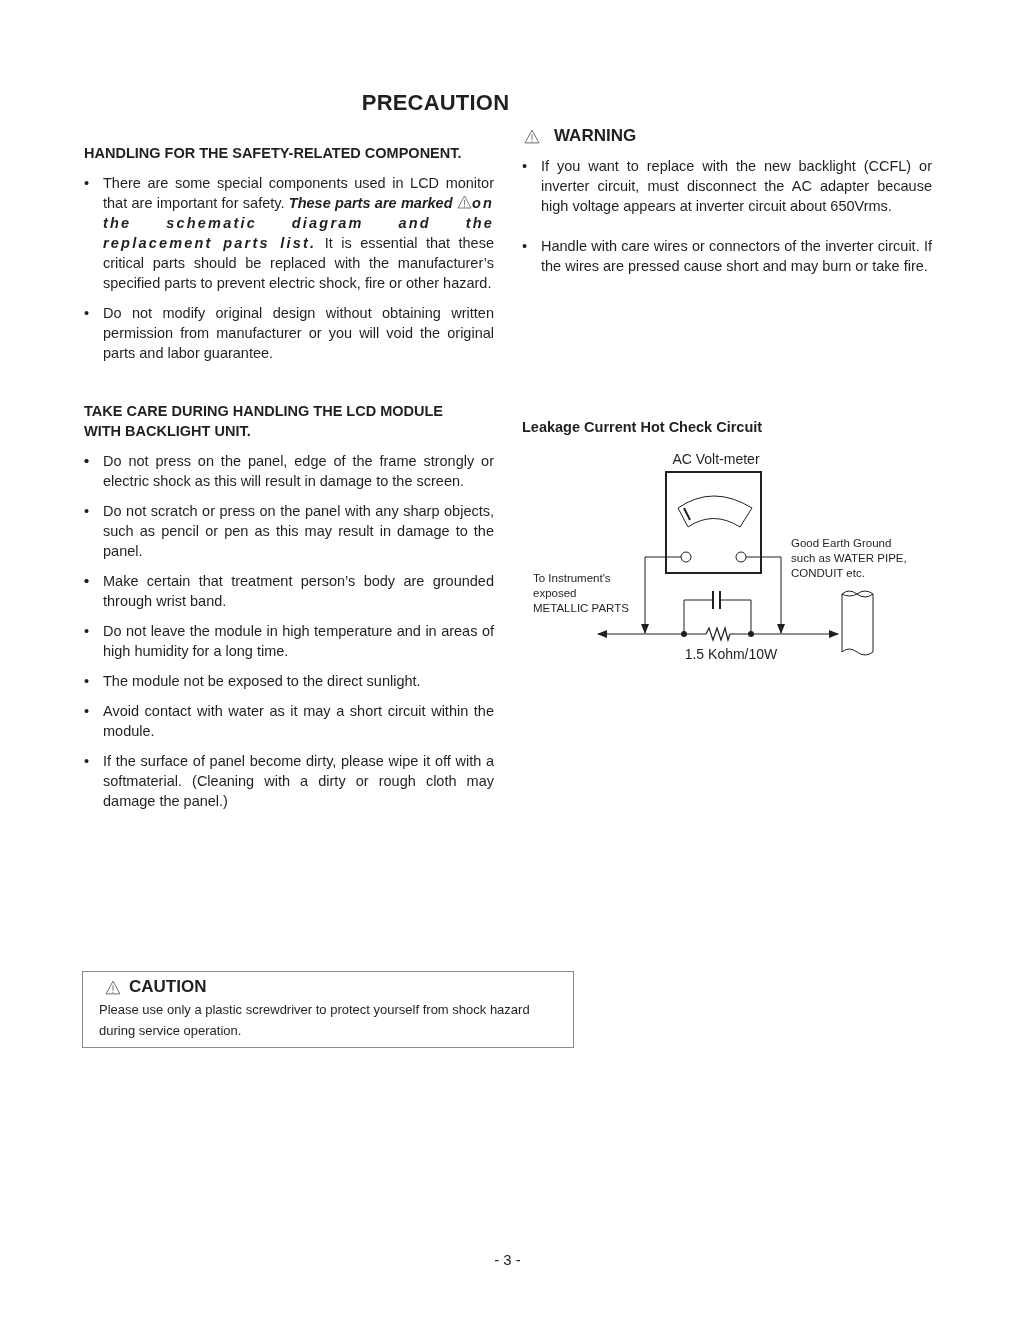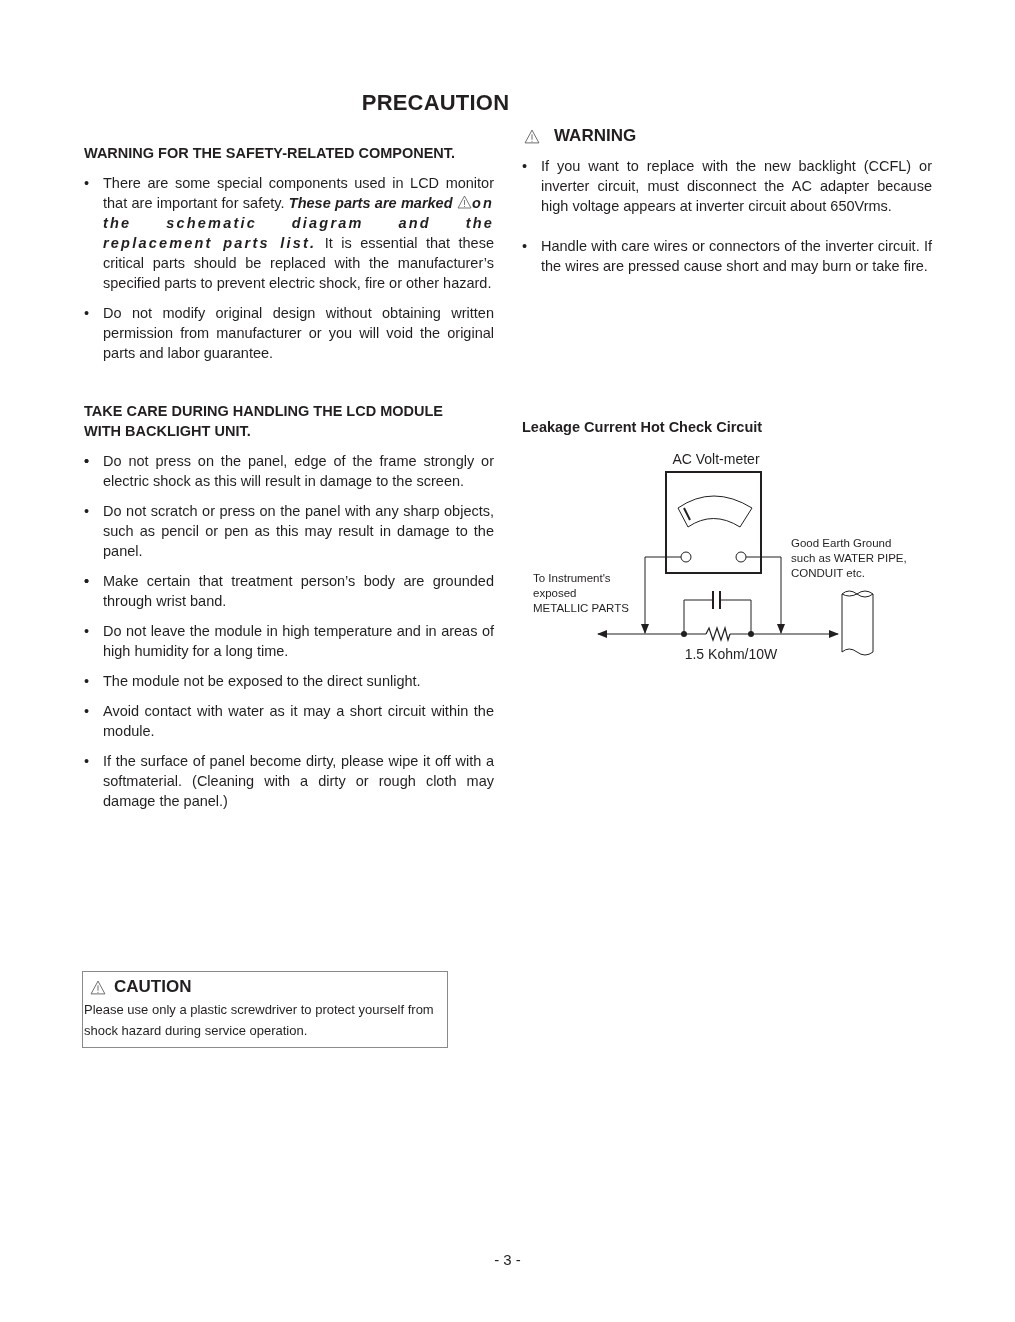--- a/index.html
+++ b/index.html
@@ -12,35 +12,35 @@
   .col-right { left: 522px; top: 126px; width: 410px; }
   .h2 { font-size: 14.5px; font-weight: bold; line-height: 20px; margin: 0; }
   .body { font-size: 14.5px; line-height: 20px; text-align: justify; }
   ul.bullets { list-style: none; margin: 0; padding: 0; }
   ul.bullets li { position: relative; padding-left: 19px; font-size: 14.5px; line-height: 20px;
                   text-align: justify; margin-bottom: 10px; }
   ul.bullets li .dot { position: absolute; left: 0; top: 0; }
   .bi { font-weight: bold; font-style: italic; }
   .tri { display: inline-block; width: 15px; height: 14px; vertical-align: -1px; }
   .warn-head { font-size: 17px; font-weight: bold; display: flex; align-items: center; gap: 14px; margin-left: 2px; }
-  .caution-box { position: absolute; left: 82px; top: 971px; width: 366px; height: 77px;
-                 border: 1px solid #8a8a8a; box-sizing: border-box; padding: 3px 1px; }
+  .caution-box { position: absolute; left: 82px; top: 971px; width: 492px; height: 77px;
+                 border: 1px solid #8a8a8a; box-sizing: border-box; padding: 3px 16px; }
   .caution-head { font-size: 17px; font-weight: bold; display: flex; align-items: center; gap: 8px; margin-left: 6px; line-height: 24px; }
   .caution-text { font-size: 13px; line-height: 21px; }
   .page-num { position: absolute; top: 1251px; left: 0; width: 1015px; text-align: center; font-size: 15px; }
   .diagram { position: absolute; left: 522px; top: 440px; width: 420px; height: 230px; }
   .diagram svg text { font-family: "Liberation Sans", sans-serif; fill: #231f20; }
 </style>
 </head>
 <body>
 
 <div class="title">PRECAUTION</div>
 
 <div class="col col-left">
-  <p class="h2">WARNING FOR THE SAFETY-RELATED COMPONENT.</p>
+  <p class="h2">HANDLING FOR THE SAFETY-RELATED COMPONENT.</p>
   <ul class="bullets" style="margin-top:10px;">
     <li>
       <span class="dot">•</span>
       <span>There are some special components used in LCD monitor that are important for safety. </span><span class="bi">These parts are marked </span><svg class="tri" viewBox="0 0 15 14">
           <path d="M7.5 1 L14 13 L1 13 Z" fill="none" stroke="#555" stroke-width="0.8"></path>
           <line x1="7.5" y1="5" x2="7.5" y2="10" stroke="#555" stroke-width="0.8"></line>
           <circle cx="7.5" cy="11.5" r="0.5" fill="#555"></circle>
         </svg><span class="bi" style="letter-spacing:2.2px;">on the schematic diagram and the replacement parts list.</span><span> It is essential that these critical parts should be replaced with the manufacturer’s specified parts to prevent electric shock, fire or other hazard.</span>
     </li>
     <li>

